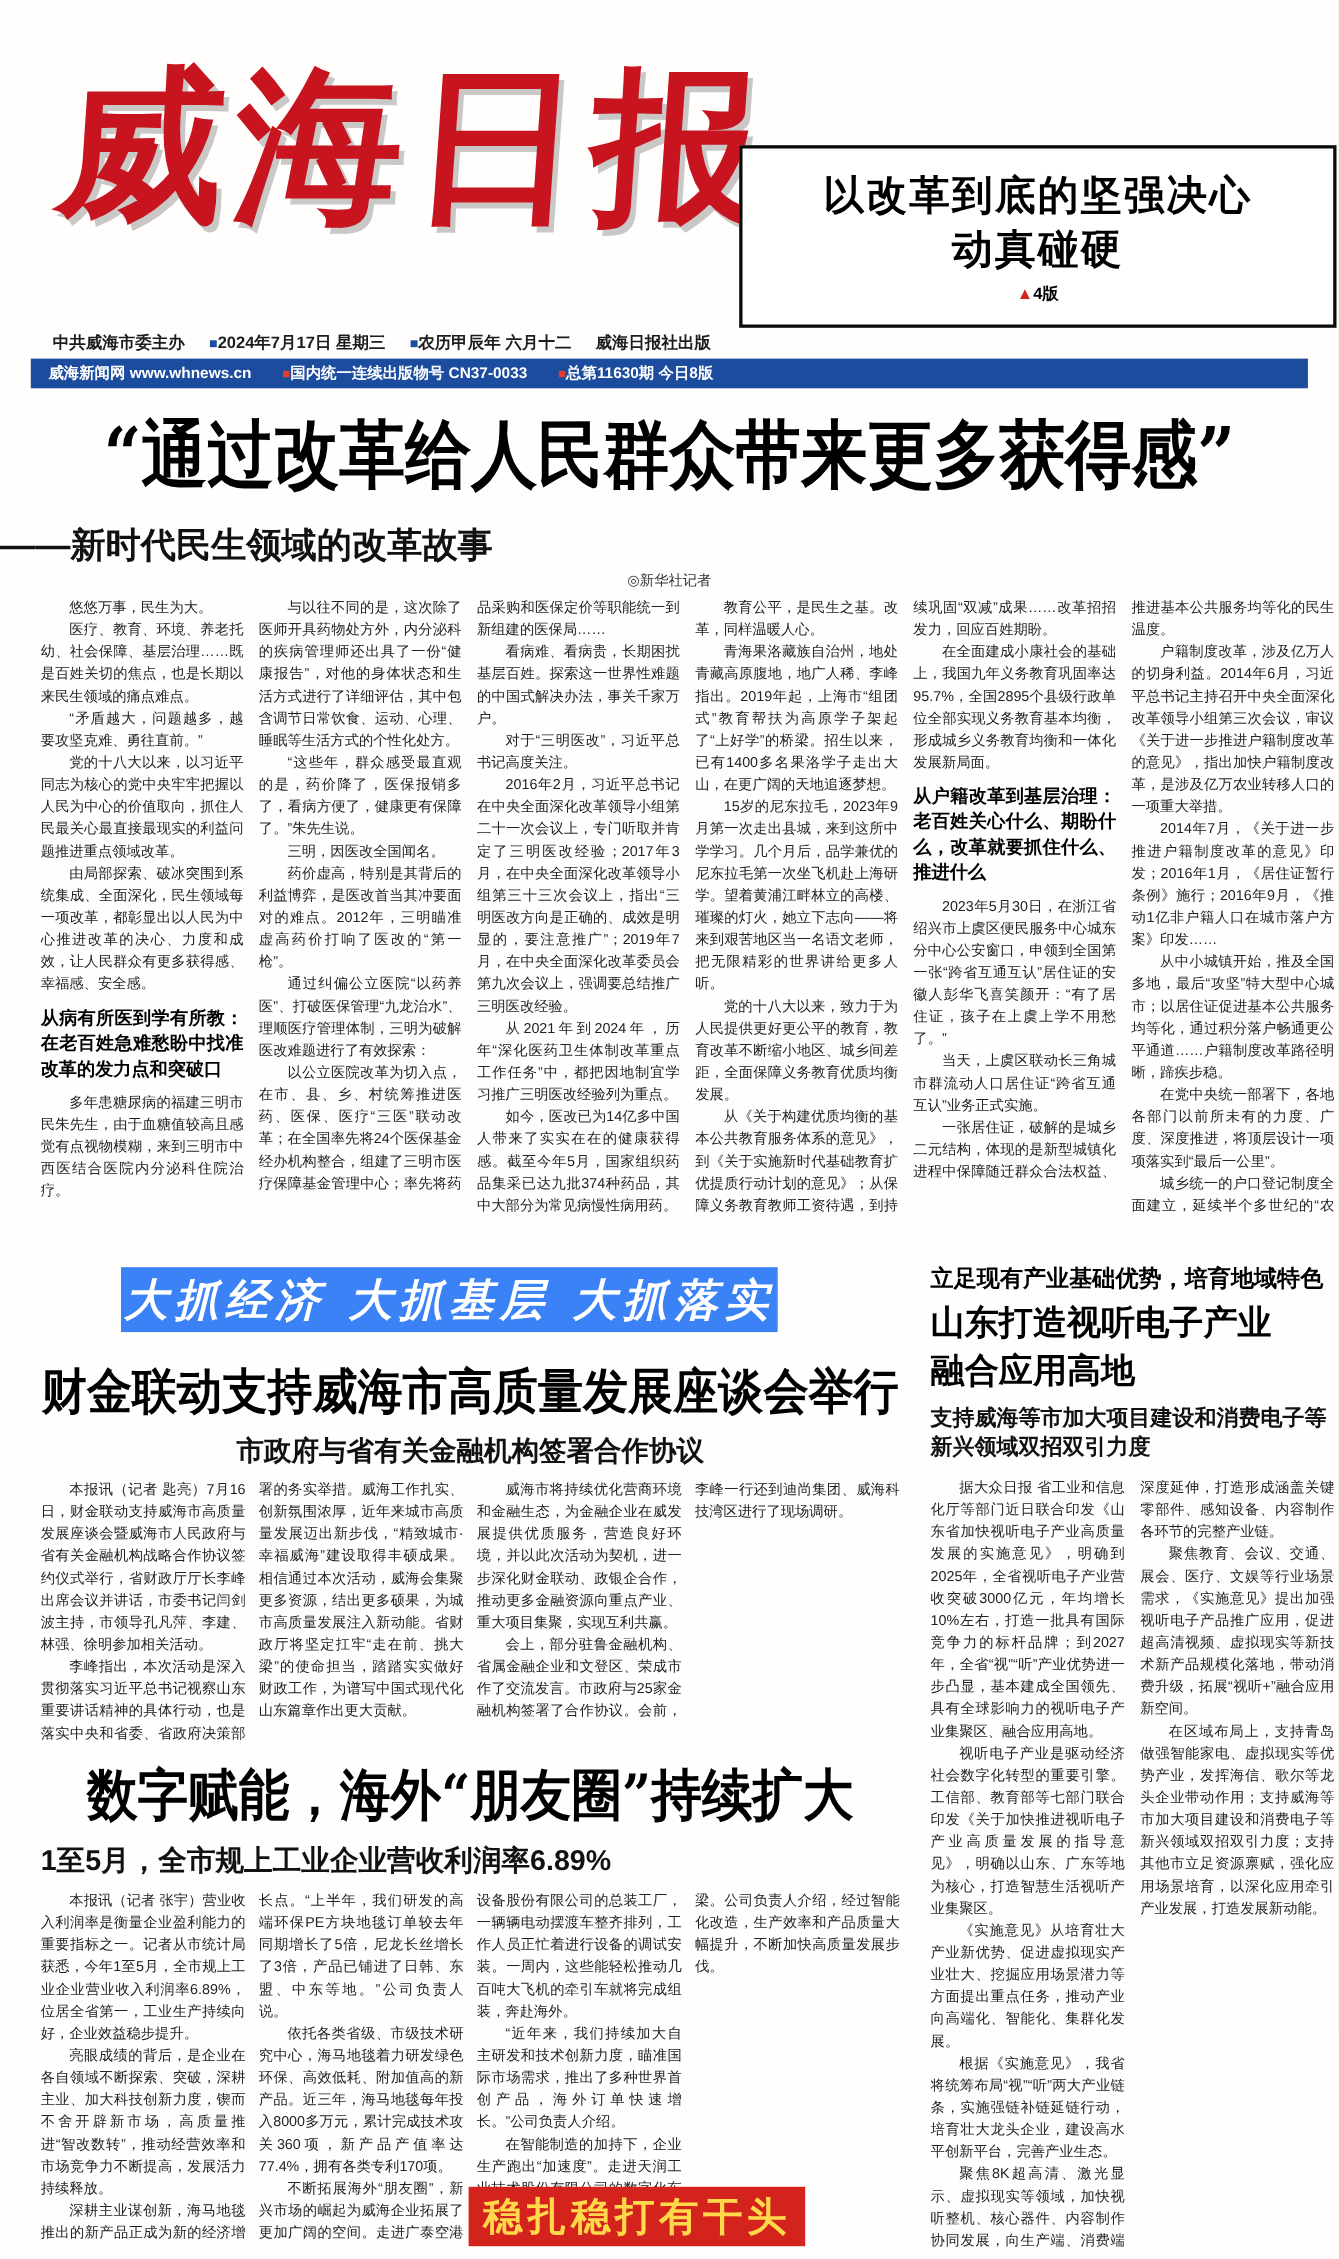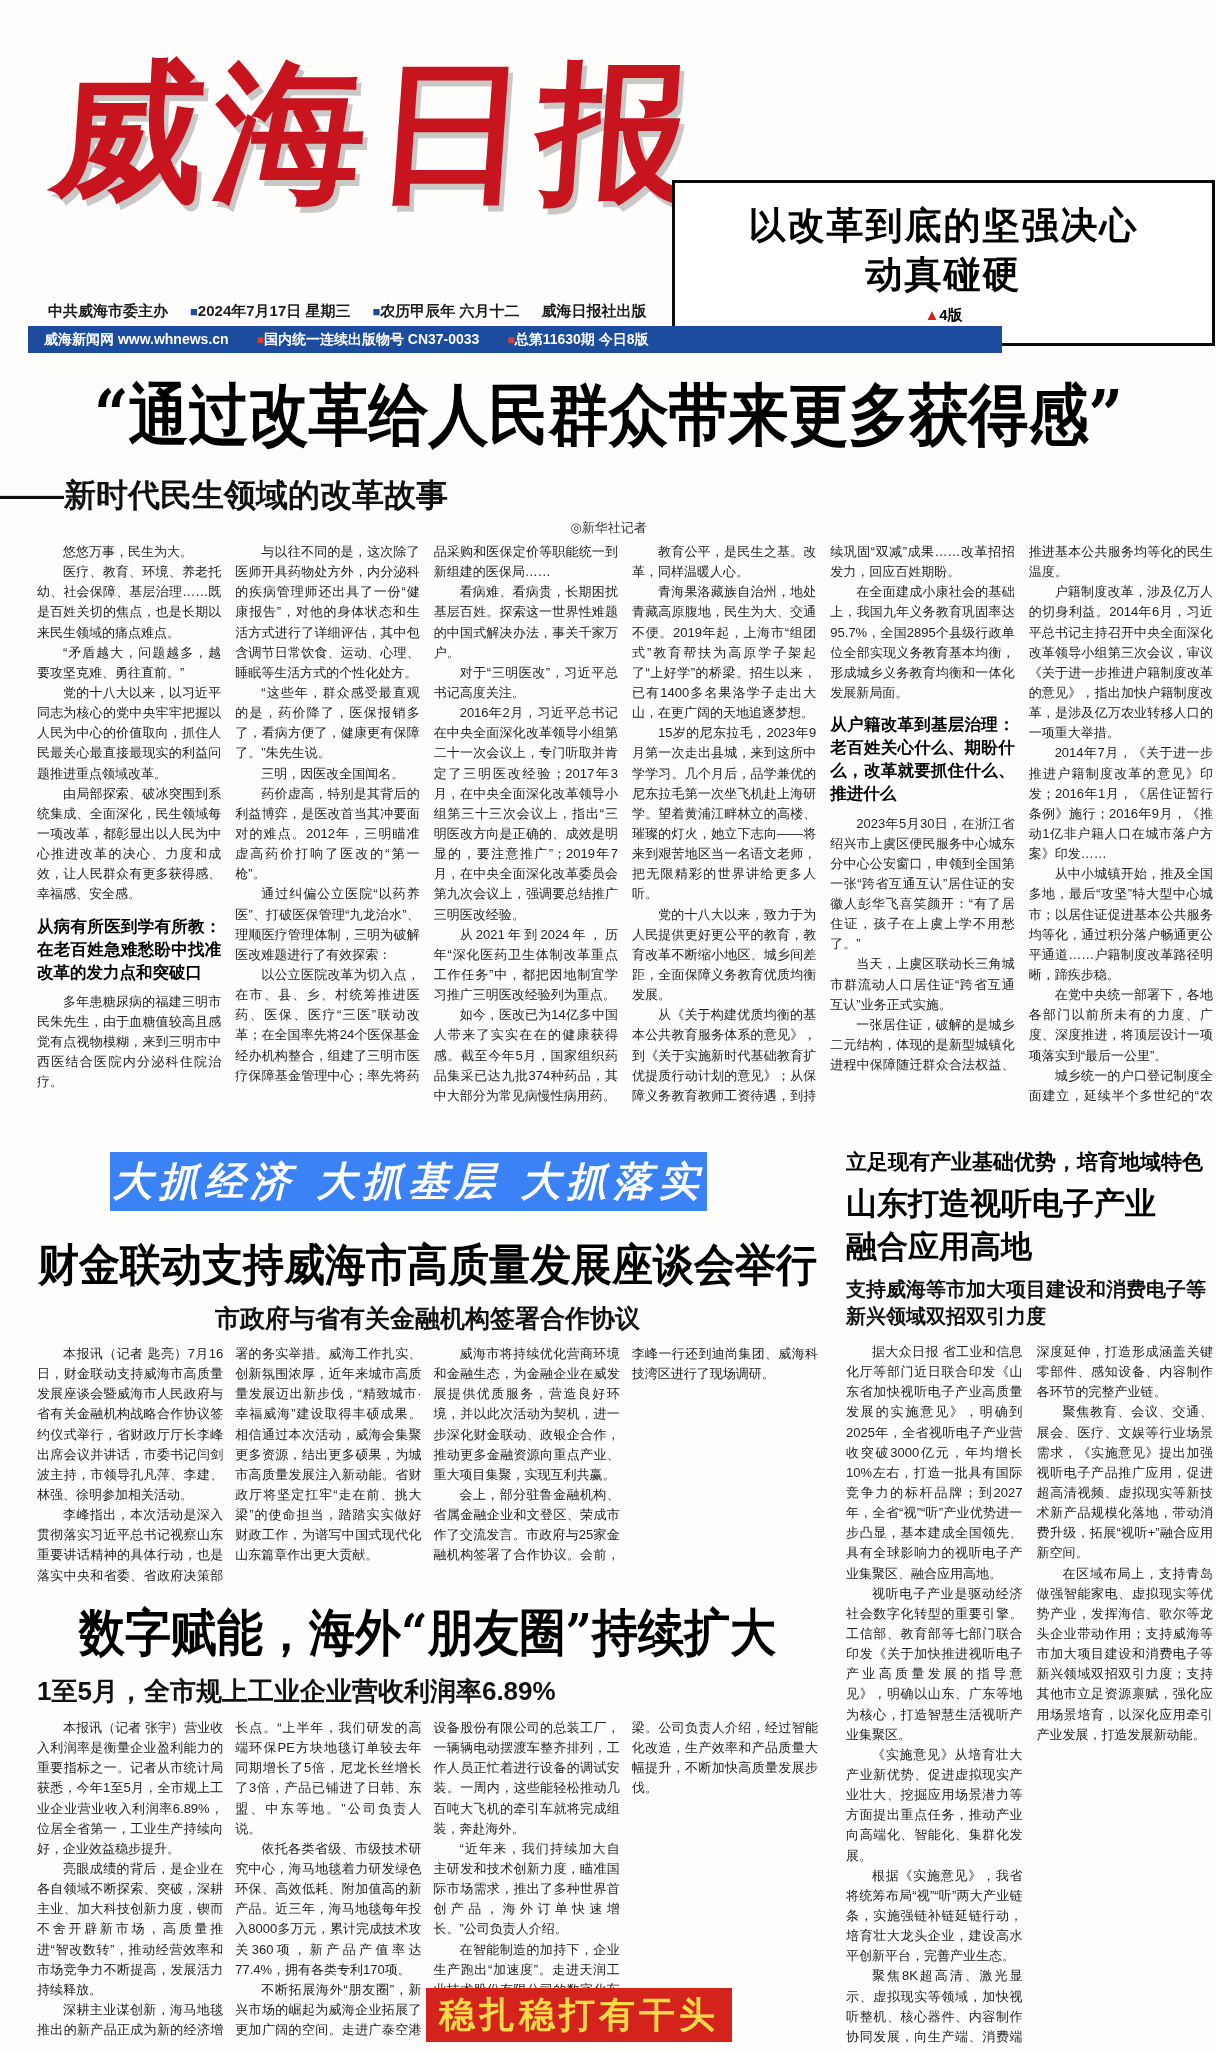--- a/index.html
+++ b/index.html
@@ -5,30 +5,30 @@
   html,body{margin:0;padding:0;background:#e8e8e8;}
   .page{position:relative;width:1217px;height:2054px;background:#fffefc;margin:0 auto;
         overflow:hidden;font-family:"Liberation Sans","DejaVu Sans",sans-serif;color:#1c1c1c;}
   
   .masthead-title{position:absolute;left:52px;top:48px;width:780px;height:180px;
         font-family:"DejaVu Serif","Liberation Serif",serif;font-weight:900;
         font-size:152px;line-height:1.1;color:#c8141f;letter-spacing:10px;
         transform:skewX(-4deg);text-shadow:5px 6px 0 rgba(120,120,120,.40);white-space:nowrap;}
   .promo-box{position:absolute;left:672px;top:132px;width:537px;height:160px;
         border:3px solid #0a0a0a;background:#fff;display:flex;flex-direction:column;
-        align-items:center;justify-content:center;margin-top:48px;}
+        align-items:center;justify-content:center;}
   .promo-line{font-family:"DejaVu Serif","Liberation Serif",serif;font-weight:900;
         font-size:37px;line-height:1.3;color:#000;letter-spacing:2px;}
   .promo-ref{margin-top:8px;font-size:15px;font-weight:700;color:#000;}
   .promo-ref .arrow{color:#d3231c;}
   
   .info-line{position:absolute;left:48px;top:302px;width:840px;display:flex;gap:22px;
         font-size:15px;font-weight:700;white-space:nowrap;align-items:center;}
   .sq-blue{color:#1c4c9e;font-size:13px;}
-  .blue-bar{position:absolute;left:28px;top:326px;width:974px;height:27px;background:#1c4c9e;
+  .blue-bar{position:absolute;left:28px;top:326px;width:1161px;height:27px;background:#1c4c9e;
         color:#fff;display:flex;align-items:center;gap:28px;padding:0 16px;font-size:14px;
         font-weight:700;box-sizing:border-box;white-space:nowrap;}
   .sq-red{color:#e23c31;font-size:12px;}
   
   .lead-headline{position:absolute;left:0;top:378px;width:1217px;text-align:center;
         font-family:"DejaVu Serif","Liberation Serif",serif;font-weight:900;font-size:60px;
         line-height:1.2;color:#000;transform:scaleY(1.12);letter-spacing:0px;white-space:nowrap;}
   .lead-subhead{position:absolute;left:0;top:474px;width:1217px;
         font-weight:700;font-size:32px;color:#111;}
   .lead-byline{position:absolute;left:0;top:519px;width:1217px;text-align:center;
@@ -114,21 +114,21 @@
       <p class="pt-p">三明，因医改全国闻名。</p>
       <p class="pt-p">药价虚高，特别是其背后的利益博弈，是医改首当其冲要面对的难点。2012年，三明瞄准虚高药价打响了医改的“第一枪”。</p>
       <p class="pt-p">通过纠偏公立医院“以药养医”、打破医保管理“九龙治水”、理顺医疗管理体制，三明为破解医改难题进行了有效探索：</p>
       <p class="pt-p">以公立医院改革为切入点，在市、县、乡、村统筹推进医药、医保、医疗“三医”联动改革；在全国率先将24个医保基金经办机构整合，组建了三明市医疗保障基金管理中心；率先将药品采购和医保定价等职能统一到新组建的医保局……</p>
       <p class="pt-p">看病难、看病贵，长期困扰基层百姓。探索这一世界性难题的中国式解决办法，事关千家万户。</p>
       <p class="pt-p">对于“三明医改”，习近平总书记高度关注。</p>
       <p class="pt-p">2016年2月，习近平总书记在中央全面深化改革领导小组第二十一次会议上，专门听取并肯定了三明医改经验；2017年3月，在中央全面深化改革领导小组第三十三次会议上，指出“三明医改方向是正确的、成效是明显的，要注意推广”；2019年7月，在中央全面深化改革委员会第九次会议上，强调要总结推广三明医改经验。</p>
       <p class="pt-p">从2021年到2024年，历年“深化医药卫生体制改革重点工作任务”中，都把因地制宜学习推广三明医改经验列为重点。</p>
       <p class="pt-p">如今，医改已为14亿多中国人带来了实实在在的健康获得感。截至今年5月，国家组织药品集采已达九批374种药品，其中大部分为常见病慢性病用药。</p>
       <p class="pt-p">教育公平，是民生之基。改革，同样温暖人心。</p>
-      <p class="pt-p">青海果洛藏族自治州，地处青藏高原腹地，民生为大、交通不便。2019年起，上海市“组团式”教育帮扶为高原学子架起了“上好学”的桥梁。招生以来，已有1400多名果洛学子走出大山，在更广阔的天地追逐梦想。</p>
+      <p class="pt-p">青海果洛藏族自治州，地处青藏高原腹地，地广人稀、李峰指出。2019年起，上海市“组团式”教育帮扶为高原学子架起了“上好学”的桥梁。招生以来，已有1400多名果洛学子走出大山，在更广阔的天地追逐梦想。</p>
       <p class="pt-p">15岁的尼东拉毛，2023年9月第一次走出县城，来到这所中学学习。几个月后，品学兼优的尼东拉毛第一次坐飞机赴上海研学。望着黄浦江畔林立的高楼、璀璨的灯火，她立下志向——将来到艰苦地区当一名语文老师，把无限精彩的世界讲给更多人听。</p>
       <p class="pt-p">党的十八大以来，致力于为人民提供更好更公平的教育，教育改革不断缩小地区、城乡间差距，全面保障义务教育优质均衡发展。</p>
       <p class="pt-p">从《关于构建优质均衡的基本公共教育服务体系的意见》，到《关于实施新时代基础教育扩优提质行动计划的意见》；从保障义务教育教师工资待遇，到持续巩固“双减”成果……改革招招发力，回应百姓期盼。</p>
       <p class="pt-p">在全面建成小康社会的基础上，我国九年义务教育巩固率达95.7%，全国2895个县级行政单位全部实现义务教育基本均衡，形成城乡义务教育均衡和一体化发展新局面。</p>
       <p class="pt-h">从户籍改革到基层治理：老百姓关心什么、期盼什么，改革就要抓住什么、推进什么</p>
       <p class="pt-p">2023年5月30日，在浙江省绍兴市上虞区便民服务中心城东分中心公安窗口，申领到全国第一张“跨省互通互认”居住证的安徽人彭华飞喜笑颜开：“有了居住证，孩子在上虞上学不用愁了。”</p>
       <p class="pt-p">当天，上虞区联动长三角城市群流动人口居住证“跨省互通互认”业务正式实施。</p>
       <p class="pt-p">一张居住证，破解的是城乡二元结构，体现的是新型城镇化进程中保障随迁群众合法权益、推进基本公共服务均等化的民生温度。</p>
       <p class="pt-p">户籍制度改革，涉及亿万人的切身利益。2014年6月，习近平总书记主持召开中央全面深化改革领导小组第三次会议，审议《关于进一步推进户籍制度改革的意见》，指出加快户籍制度改革，是涉及亿万农业转移人口的一项重大举措。</p>
       <p class="pt-p">2014年7月，《关于进一步推进户籍制度改革的意见》印发；2016年1月，《居住证暂行条例》施行；2016年9月，《推动1亿非户籍人口在城市落户方案》印发……</p>

